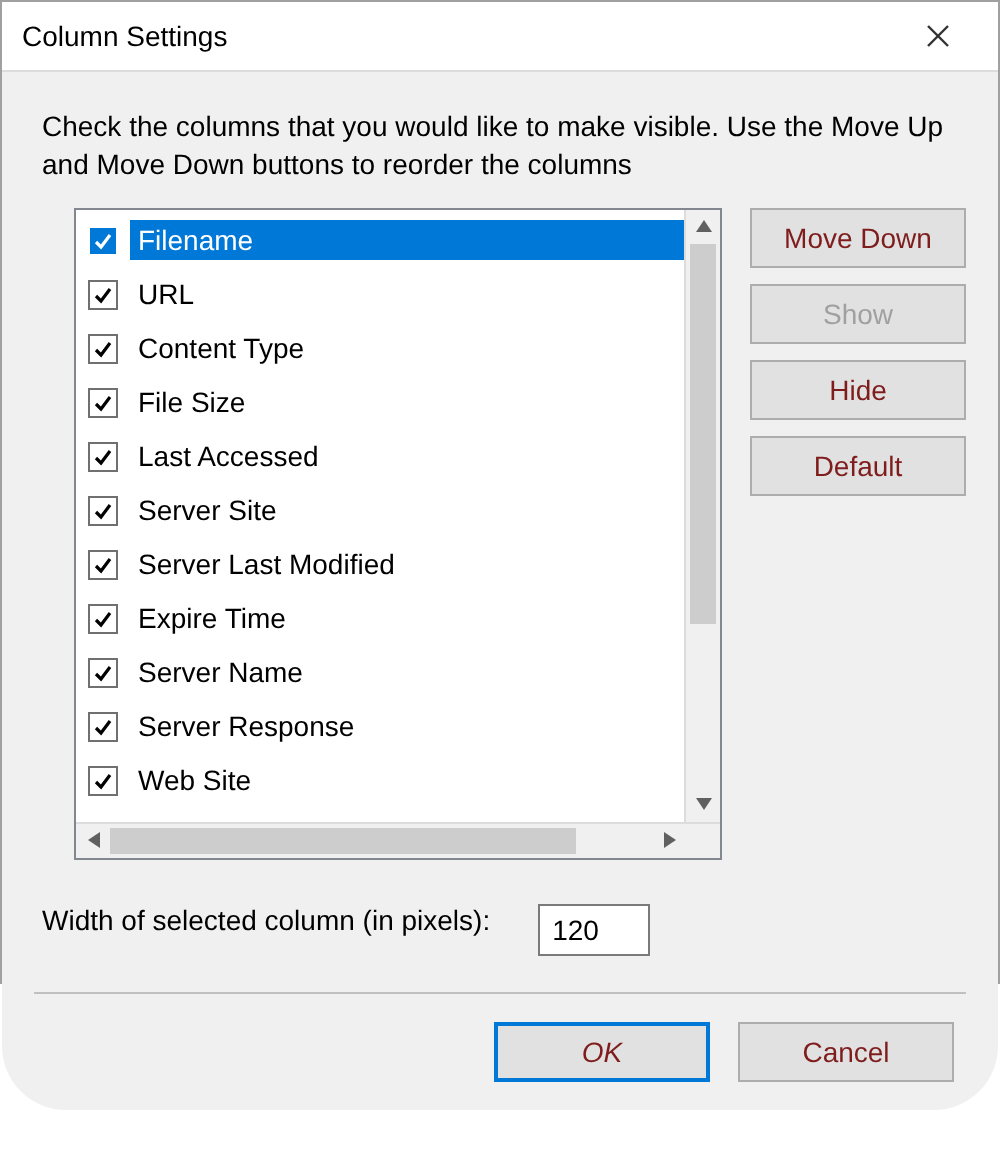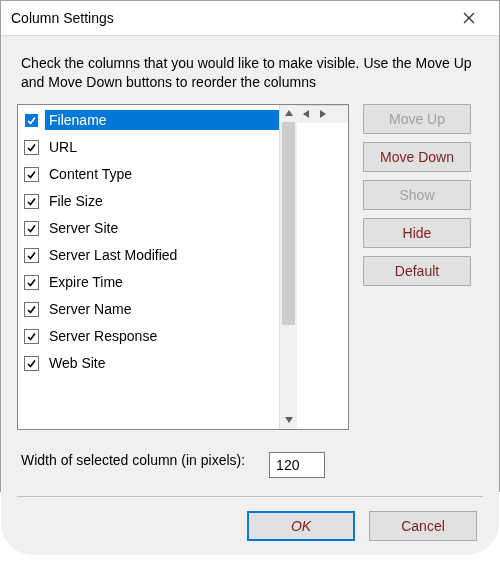--- a/index.html
+++ b/index.html
@@ -61,21 +61,22 @@
     display: flex;
     flex-direction: row;
   }
   .listwrap {
     width: 332px;
     height: 326px;
     border: 1px solid #828790;
     background: #ffffff;
     box-sizing: border-box;
     display: flex;
-    flex-direction: row;
+    flex-direction: column;
+    margin-left: 20px;
   }
   .list {
     flex: 1;
     overflow: hidden;
     position: relative;
   }
   .list-inner {
     position: absolute;
     left: 0; top: 0; right: 17px; bottom: 0;
     padding: 2px 0;
@@ -284,20 +285,28 @@
                 </span>
                 <span class="label">Content Type</span>
               </div>
               <div class="row">
                 <span class="chk">
                   <svg width="11" height="11" viewBox="0 0 11 11">
                     <polyline points="2,6 4.5,8.5 9,2.5" fill="none" stroke="#000000" stroke-width="1.6"></polyline>
                   </svg>
                 </span>
                 <span class="label">File Size</span>
+              </div>
+              <div class="row">
+                <span class="chk">
+                  <svg width="11" height="11" viewBox="0 0 11 11">
+                    <polyline points="2,6 4.5,8.5 9,2.5" fill="none" stroke="#000000" stroke-width="1.6"></polyline>
+                  </svg>
+                </span>
+                <span class="label">Last Accessed</span>
               </div>
               <div class="row">
                 <span class="chk">
                   <svg width="11" height="11" viewBox="0 0 11 11">
                     <polyline points="2,6 4.5,8.5 9,2.5" fill="none" stroke="#000000" stroke-width="1.6"></polyline>
                   </svg>
                 </span>
                 <span class="label">Server Site</span>
               </div>
               <div class="row">
@@ -361,23 +370,20 @@
             <div class="thumb"></div>
           </div>
           <div class="arrow">
             <span class="tri right"></span>
           </div>
           <div class="corner"></div>
         </div>
       </div>
 
       <div class="sidebtns">
-        <div class="btn disabled">
-          <span>Move Up</span>
-        </div>
         <div class="btn">
           <span>Move Down</span>
         </div>
         <div class="btn disabled">
           <span>Show</span>
         </div>
         <div class="btn">
           <span>Hide</span>
         </div>
         <div class="btn">

